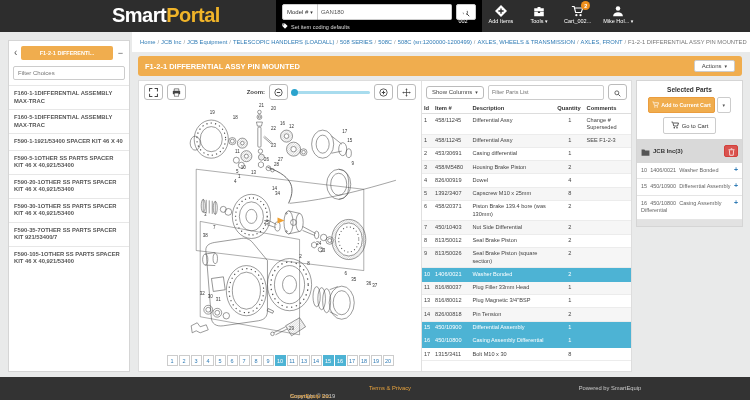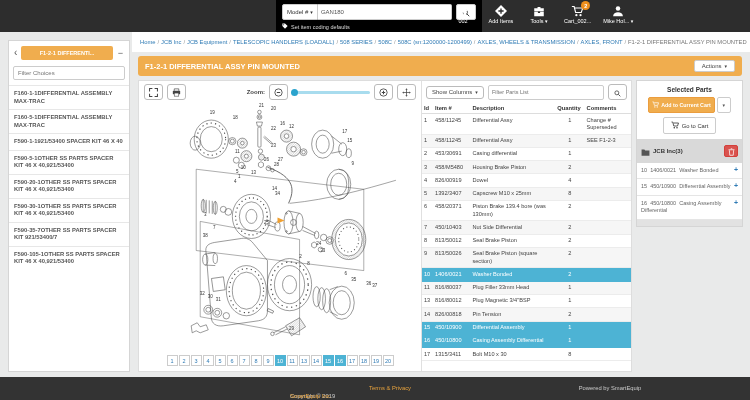--- a/index.html
+++ b/index.html
@@ -108,20 +108,21 @@
   .footer span{position:absolute;top:8px;font-size:5.8px;color:#ccc;}
   .f-copy{left:170px;width:240px;text-align:center;}
   .f-copy .olink{color:#e8a33d;cursor:pointer;}
   .f-terms{left:330px;width:120px;text-align:center;color:#e8a33d !important;cursor:pointer;}
   .f-powered{left:545px;width:130px;text-align:center;}
 </style>
 </head>
 <body>
 
 <div class="header">
+  <div class="logo"><span>Smart</span><span class="p2">Portal</span></div>
   <div class="search-wrap">
     <div class="search-row">
       <div class="model-btn">
           <span>Model #</span>
           <span class="cdown">▾</span>
         </div>
       <input class="model-input" value="GAN180" style="">
       <div class="sbtn">
           <span><svg width="8" height="8" viewBox="0 0 16 16">
               <circle cx="6.5" cy="6.5" r="4.5" fill="none" stroke="#444" stroke-width="1.8"></circle>

